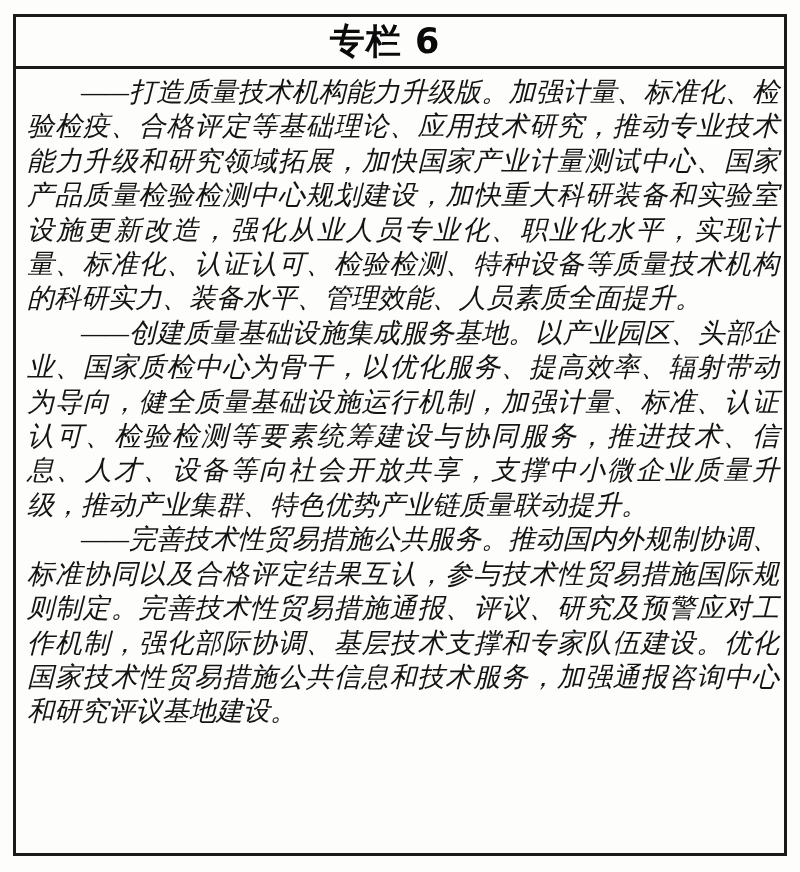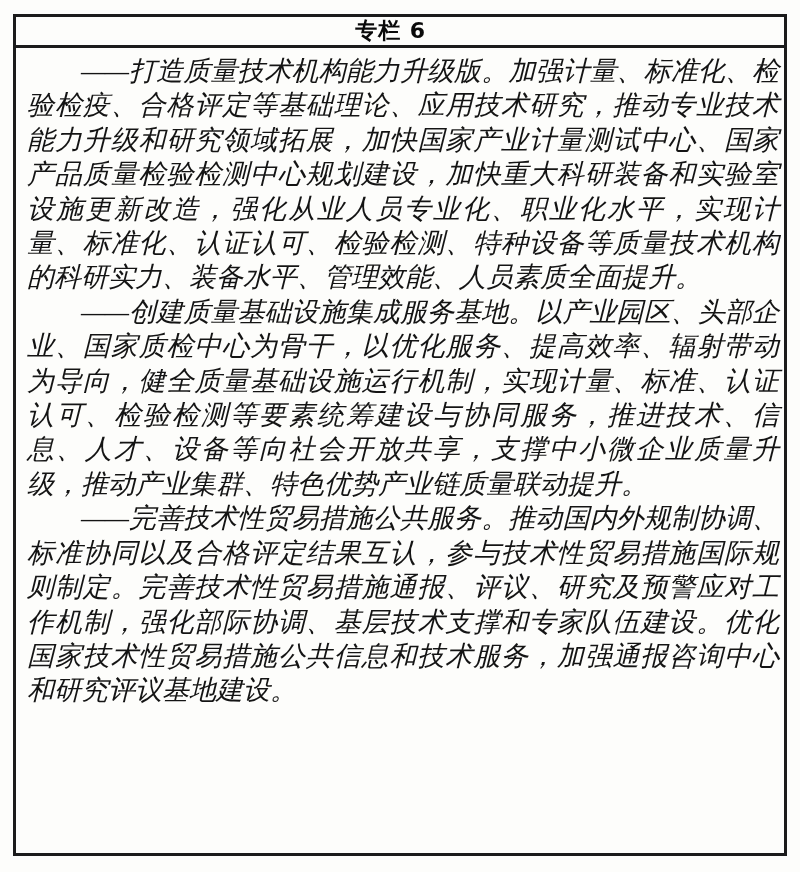--- a/index.html
+++ b/index.html
@@ -22,28 +22,28 @@
     left: 13px;
     top: 14px;
     width: 774px;
     height: 842px;
     box-sizing: border-box;
     border: 3px solid #1b1b1b;
     background: #fdfdfb;
   }
   .title-row {
     box-sizing: border-box;
-    height: 31px;
+    height: 52px;
     border-bottom: 3px solid #1b1b1b;
     display: flex;
     align-items: center;
     justify-content: center;
     font-family: "DejaVu Sans", "Liberation Sans", sans-serif;
     font-weight: 700;
-    font-size: 22px;
+    font-size: 35px;
     letter-spacing: 1px;
     color: #0a0a0a;
     white-space: nowrap;
   }
   .title-label {
     margin-right: 0.85em;
   }
   .content-area {
     box-sizing: border-box;
     padding: 6px 5px 0 11px;
@@ -65,17 +65,17 @@
 </head>
 <body>
 
 <div class="scan-page">
   <div class="column-panel">
     <div class="title-row">
       <span class="title-label">专栏 6</span>
     </div>
     <div class="content-area">
       <p>——打造质量技术机构能力升级版。加强计量、标准化、检验检疫、合格评定等基础理论、应用技术研究，推动专业技术能力升级和研究领域拓展，加快国家产业计量测试中心、国家产品质量检验检测中心规划建设，加快重大科研装备和实验室设施更新改造，强化从业人员专业化、职业化水平，实现计量、标准化、认证认可、检验检测、特种设备等质量技术机构的科研实力、装备水平、管理效能、人员素质全面提升。</p>
-      <p>——创建质量基础设施集成服务基地。以产业园区、头部企业、国家质检中心为骨干，以优化服务、提高效率、辐射带动为导向，健全质量基础设施运行机制，实现计量、标准、认证认可、检验检测等要素统筹建设与协同服务，推进技术、信息、人才、设备等向社会开放共享，支撑中小微企业质量升级，推动产业集群、特色优势产业链质量联动提升。</p>
+      <p>——创建质量基础设施集成服务基地。以产业园区、头部企业、国家质检中心为骨干，以优化服务、提高效率、辐射带动为导向，健全质量基础设施运行机制，加强计量、标准、认证认可、检验检测等要素统筹建设与协同服务，推进技术、信息、人才、设备等向社会开放共享，支撑中小微企业质量升级，推动产业集群、特色优势产业链质量联动提升。</p>
       <p>——完善技术性贸易措施公共服务。推动国内外规制协调、标准协同以及合格评定结果互认，参与技术性贸易措施国际规则制定。完善技术性贸易措施通报、评议、研究及预警应对工作机制，强化部际协调、基层技术支撑和专家队伍建设。优化国家技术性贸易措施公共信息和技术服务，加强通报咨询中心和研究评议基地建设。</p>
     </div>
   </div>
 </div>
 
 </body></html>

